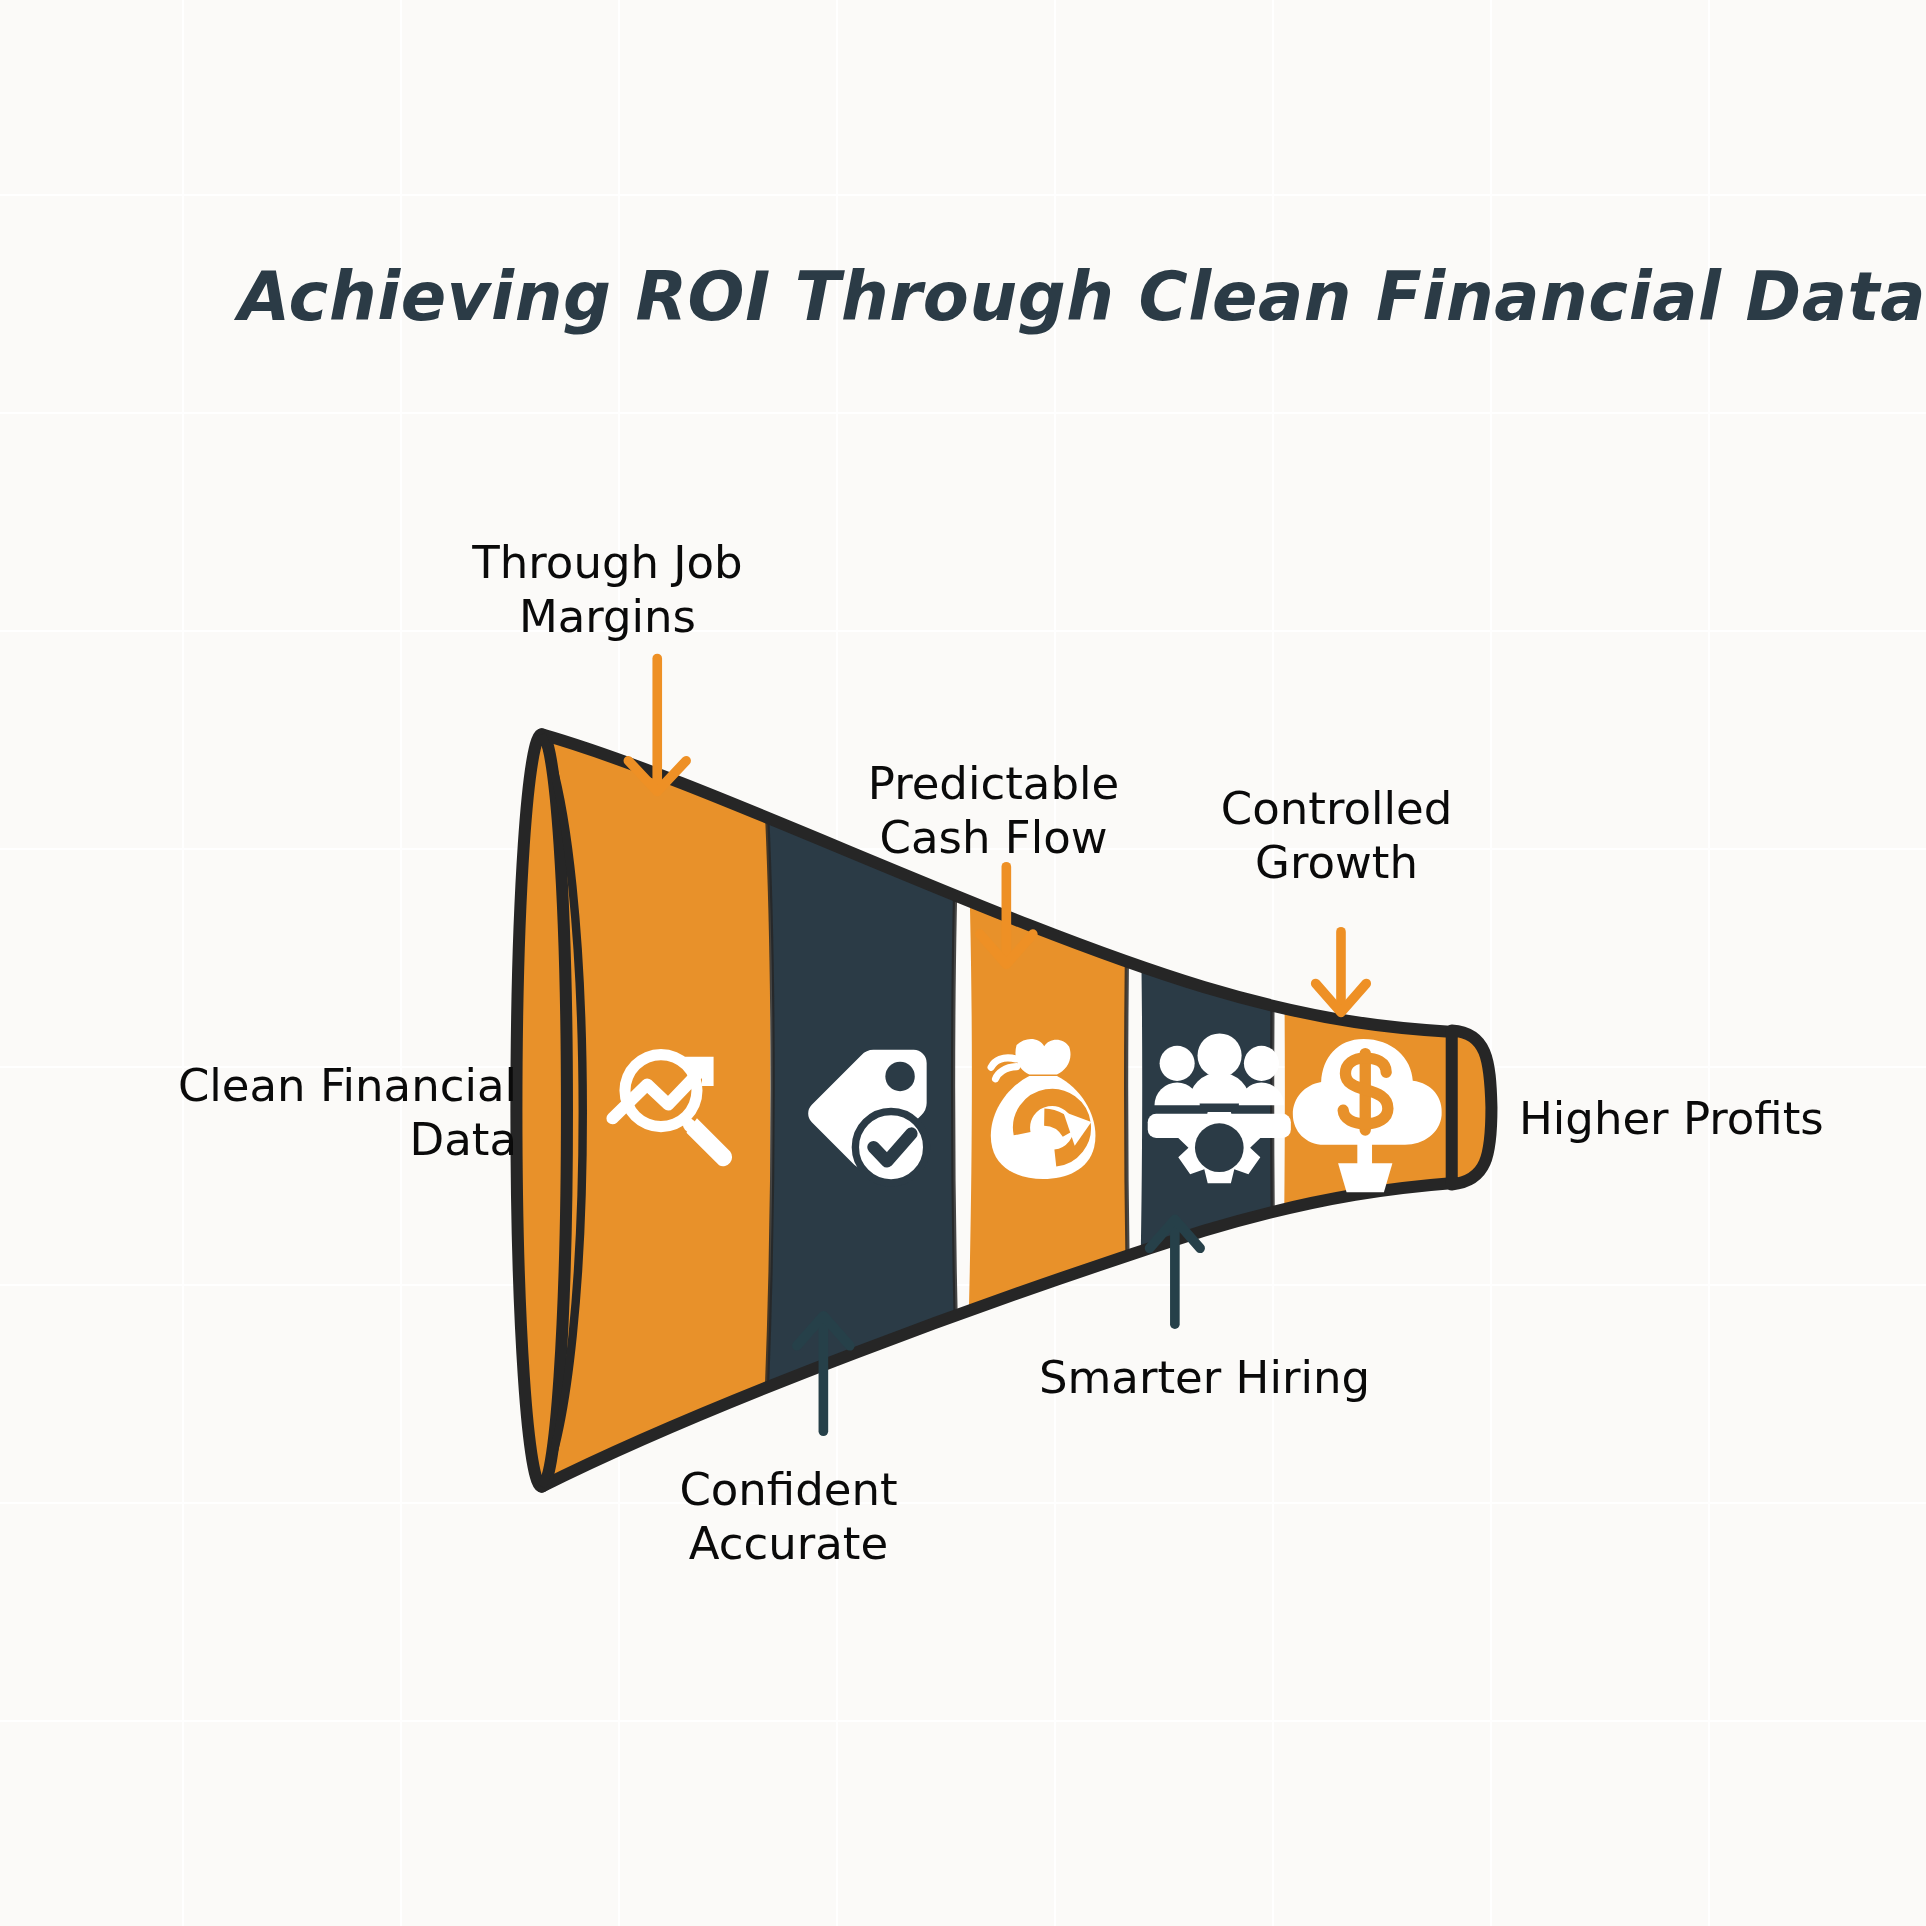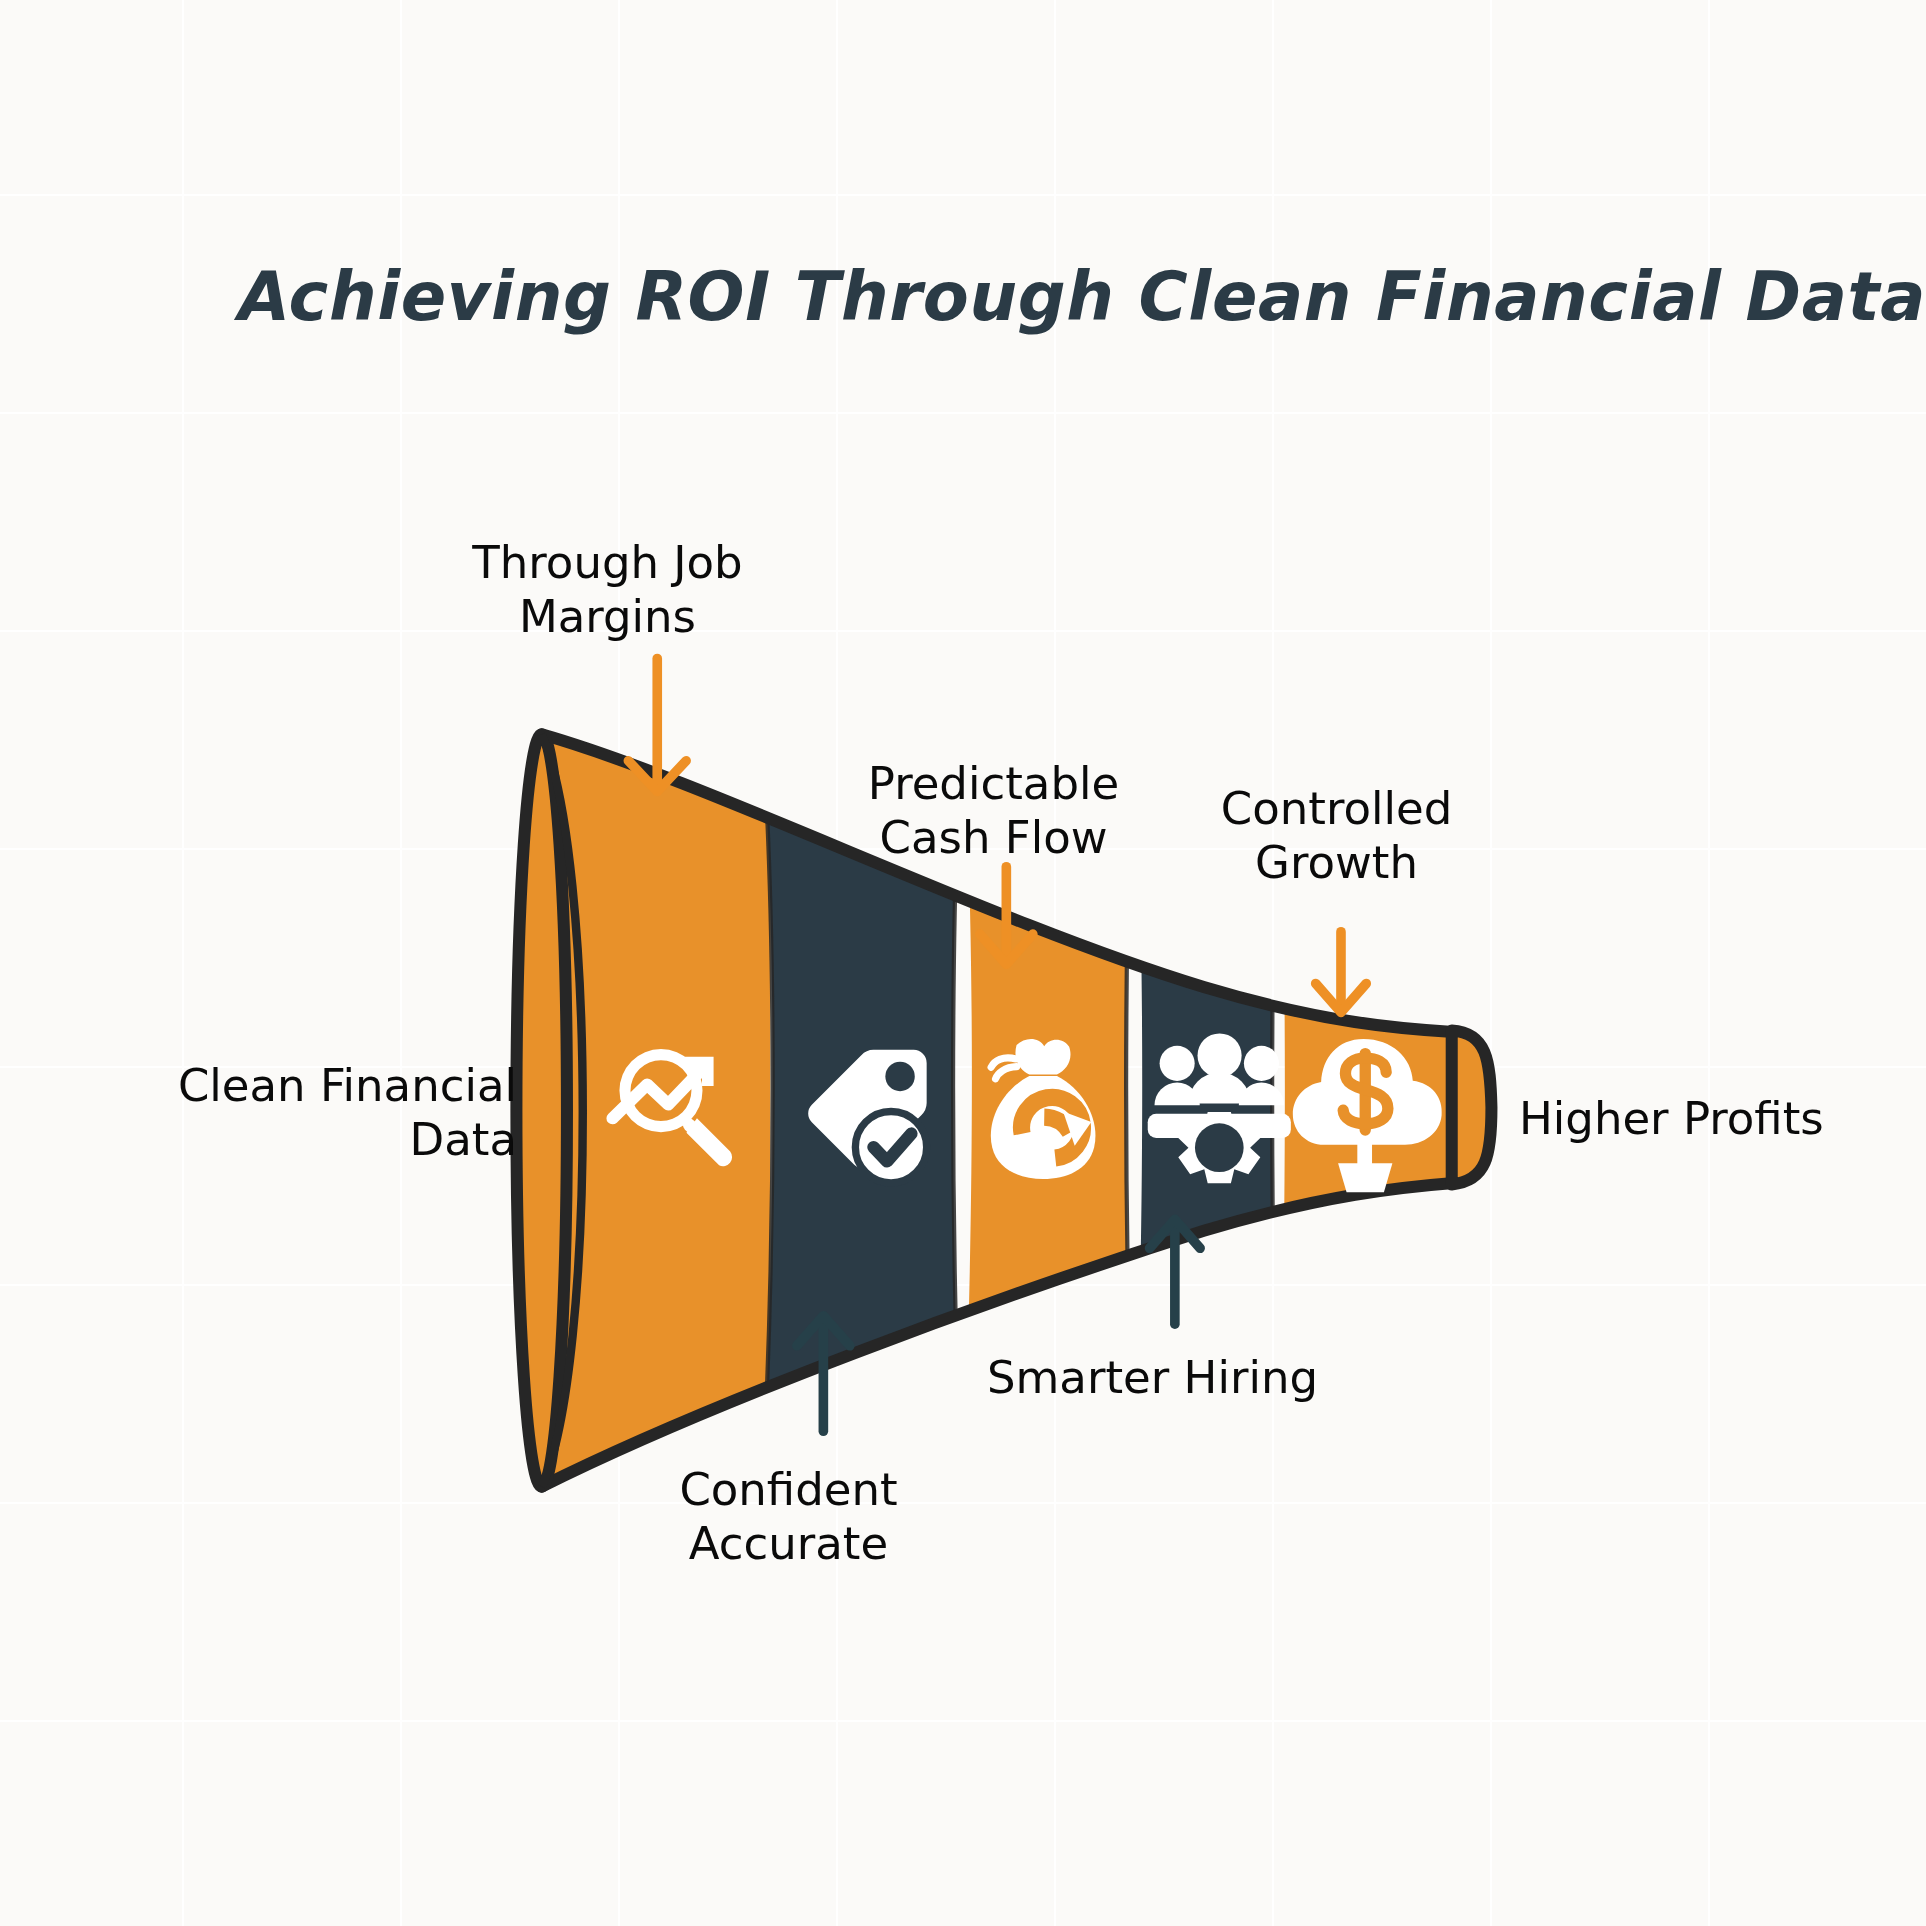--- a/index.html
+++ b/index.html
@@ -63,21 +63,21 @@
   .label.center { text-align: center; }
   .label.right  { text-align: right; }
   .label.left   { text-align: left; }
 
   #label-accurate-job-margins { left: 421px;  top: 536px;  width: 373px; }
   #label-predictable-cash-flow{ left: 831px; top: 713px; width: 325px; margin-top: 44px; }
   #label-controlled-growth    { left: 1192px; top: 782px; width: 289px; }
   #label-clean-financial-data { left: 108px;  top: 1059px; width: 409px; }
   #label-higher-profits       { left: 1499px; top: 1092px; width: 397px; margin-left: 20px; }
   #label-confident-pricing    { left: 662px; top: 1463px; width: 253px; }
-  #label-smarter-hiring       { left: 966px; top: 1351px; width: 373px; }
+  #label-smarter-hiring       { left: 997px; top: 1351px; width: 373px; text-align: right; }
 </style>
 </head>
 <body>
 
 <div id="canvas">
 
   <div id="grid-overlay"></div>
 
   <div id="title">Achieving ROI Through Clean Financial Data</div>
 

